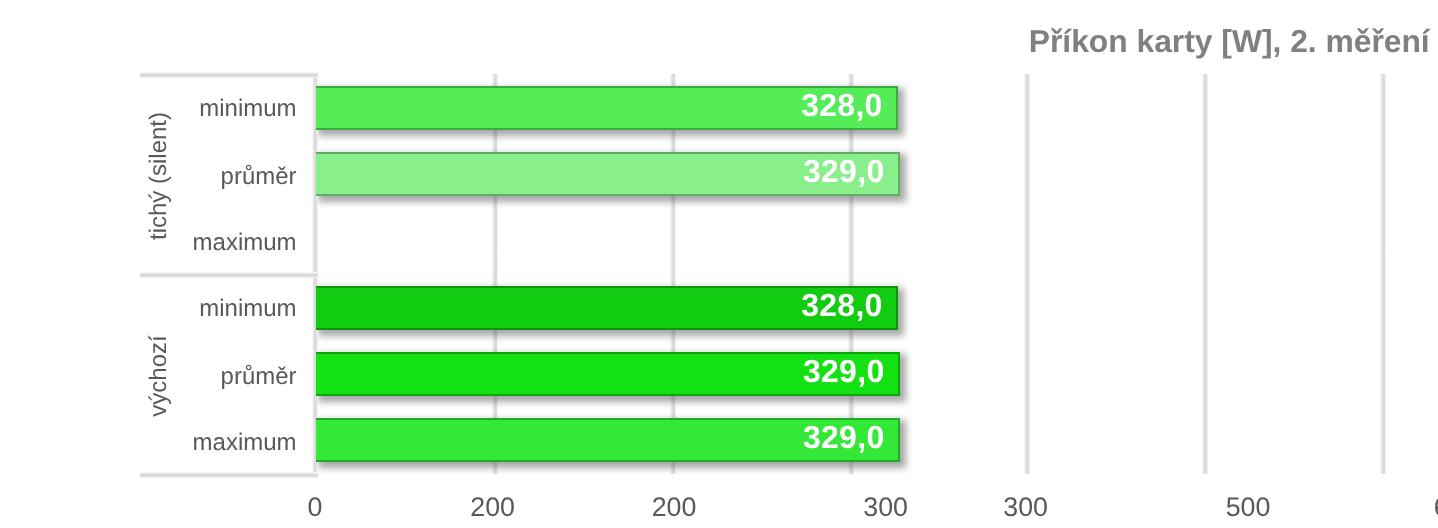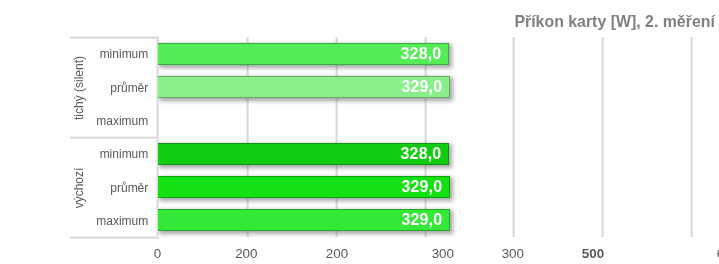--- a/index.html
+++ b/index.html
@@ -98,16 +98,16 @@
   <div id="groups">
       <div class="grouplabel" style="width: 100px; left: 28.5px; top: 80.5px; height: 14px; line-height: 14px;">tichý (silent)</div>
       <div class="grouplabel" style="width: 100px; left: 28.5px; top: 180.5px; height: 14px; line-height: 14px;">výchozí</div>
     </div>
   <div id="ticks">
       <div class="tick" style="width: 60px; left: 127.5px; top: 246.2px;">0</div>
       <div class="tick" style="width: 60px; left: 216.333px; top: 246.2px;">200</div>
       <div class="tick" style="width: 60px; left: 307px; top: 246.2px;">200</div>
       <div class="tick" style="width: 60px; left: 394px; top: 246.2px; text-align: right;">300</div>
       <div class="tick" style="width: 60px; left: 482.833px; top: 246.2px;">300</div>
-      <div class="tick" style="width: 60px; left: 563px; top: 246.2px; font-weight: bold;">500</div>
+      <div class="tick" style="width: 60px; left: 594px; top: 246.2px;">500</div>
       <div class="tick" style="width: 60px; left: 698px; top: 246.2px;">600</div>
     </div>
 </div>
 
 </body></html>

